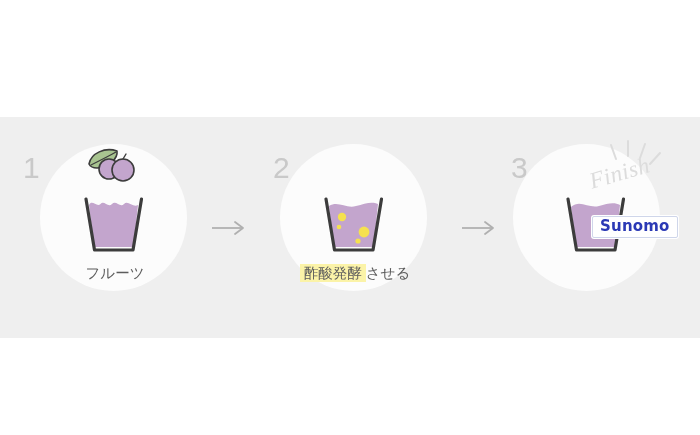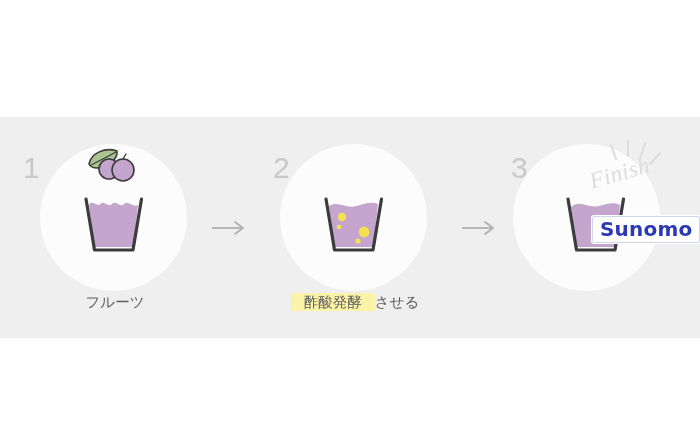--- a/index.html
+++ b/index.html
@@ -97,29 +97,28 @@
     position: absolute;
     left: 0;
     top: 146px;
     width: 220px;
     text-align: center;
     font-size: 14.5px;
     line-height: 21px;
     color: #5d5d5d;
     font-family: "Liberation Sans", sans-serif;
     white-space: nowrap;
-    margin-top: 29px;
   }
   .step-3 .caption {
     white-space: normal;
     top: 145px;
   }
   .hl {
     background: #fbf3a8;
-    padding: 1px 13px;
+    padding: 1px 4px;
   }
   .cap-line {
     display: block;
   }
 
   .arrow {
     position: absolute;
     top: 103px;
     width: 40px;
     height: 16px;
@@ -152,21 +151,21 @@
     left: 114px;
     top: 99px;
     background: #ffffff;
     border: 1px solid #cfd6ea;
     border-radius: 2px;
     padding: 2px 7px 3px 7px;
     box-shadow: 0 0 0 1px #ffffff;
   }
   .logo-text {
     font-family: "DejaVu Sans", sans-serif;
-    font-size: 20px;
+    font-size: 15px;
     font-weight: bold;
     color: #2b39b5;
     letter-spacing: 0.2px;
     line-height: 1;
     white-space: nowrap;
   }
 </style>
 </head>
 <body>
 

